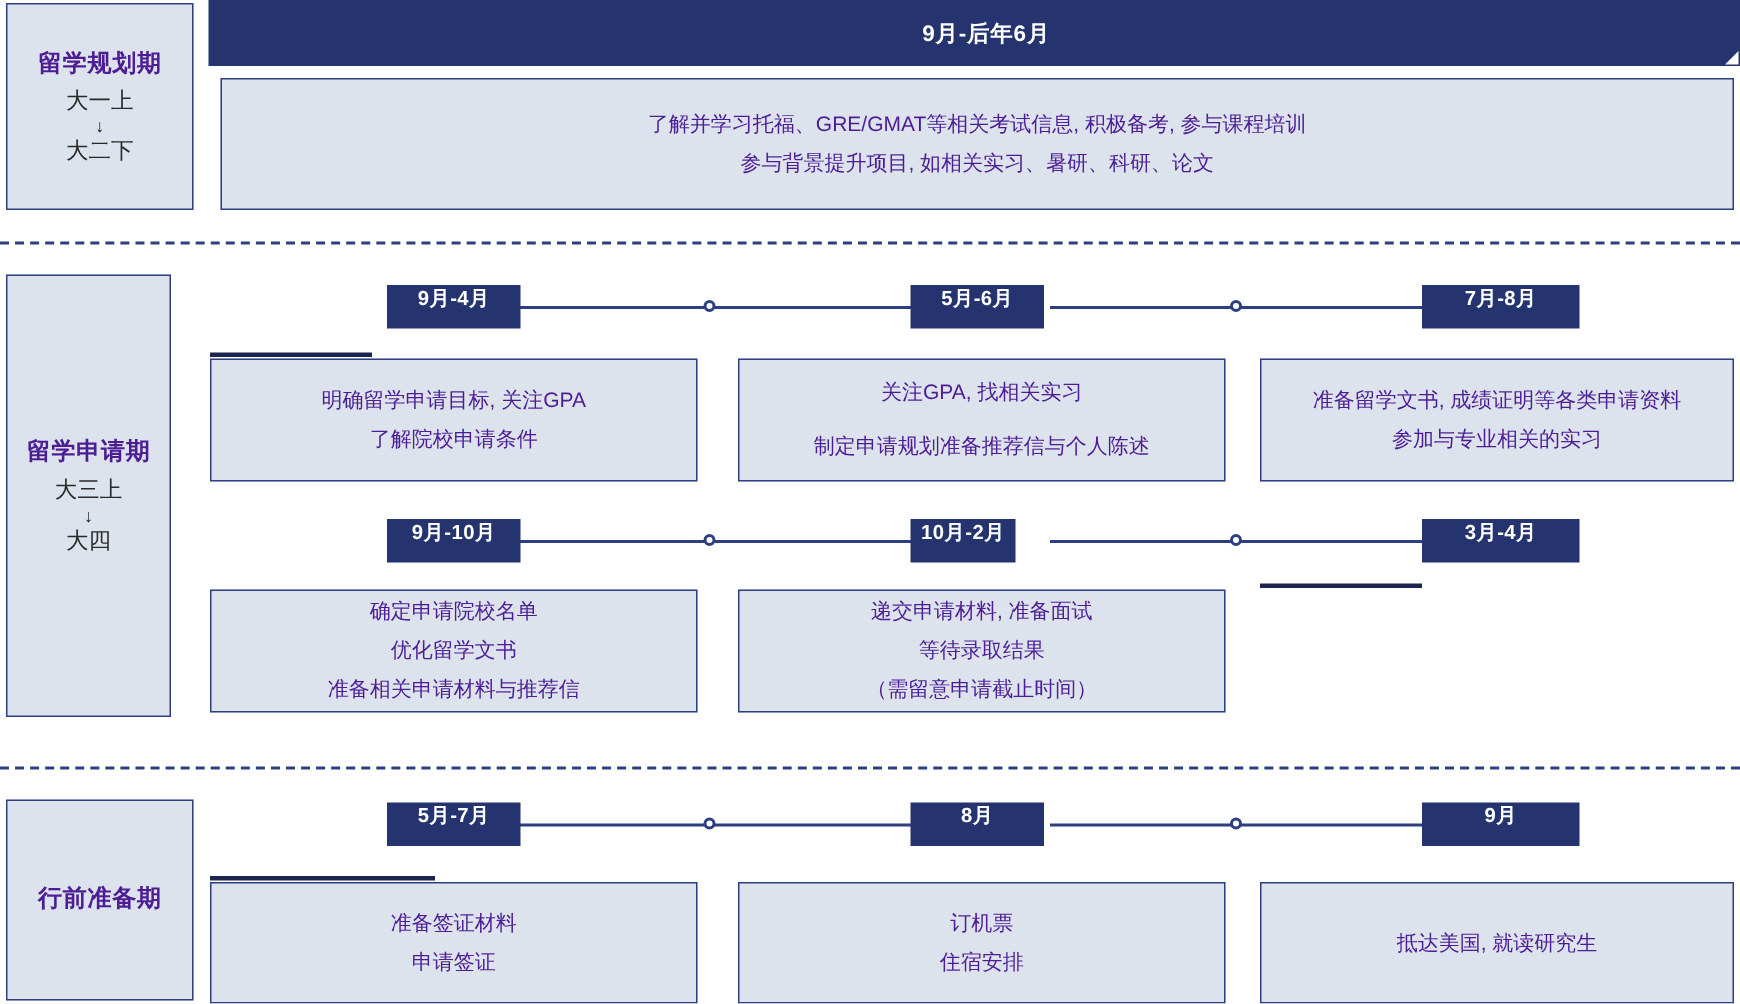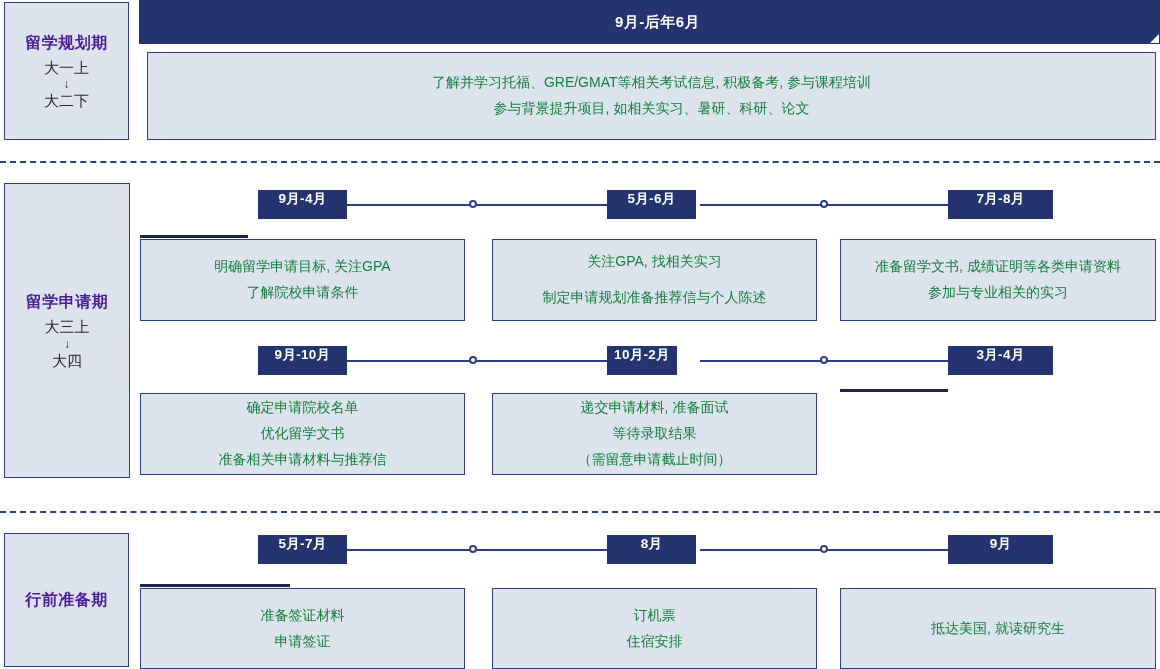--- a/index.html
+++ b/index.html
@@ -44,21 +44,21 @@
     border-bottom: 9px solid #ffffff;
   }
 
   .info-box {
     position: absolute;
     background: #dde3ed;
     border: 1px solid #2d3f80;
     display: flex; flex-direction: column;
     align-items: center; justify-content: center;
     text-align: center;
-    color: #15803d;
+    color: #4c1d95;
     font-size: 14px;
     line-height: 1.85;
     padding: 19px 8px;
   }
   .info-box .ln { white-space: nowrap; }
 
   
   .chip {
     position: absolute;
     background: #25346e;
@@ -118,21 +118,21 @@
     <span class="fold"></span>
   </div>
 
   <div class="info-box" style="left:147px; top:52px; width:1009px; height:88px;">
     <div class="ln">了解并学习托福、GRE/GMAT等相关考试信息, 积极备考, 参与课程培训</div>
     <div class="ln">参与背景提升项目, 如相关实习、暑研、科研、论文</div>
   </div>
 
   <div class="sep" style="top:161px;"></div>
 
-  <div class="stage-label" style="left:4px; top:183px; width:126px; height:295px;">
+  <div class="stage-label" style="left:4px; top:183px; width:110px; height:295px;">
     <div class="stage-name">留学申请期</div>
     <div class="stage-sub">大三上</div>
     <div class="stage-arrow">↓</div>
     <div class="stage-sub">大四</div>
   </div>
 
   <div class="conn" style="left:345px; top:204px; width:305px;"></div>
   <div class="node" style="left:469px; top:200px;"></div>
   <div class="conn" style="left:700px; top:204px; width:250px;"></div>
   <div class="node" style="left:820px; top:200px;"></div>

